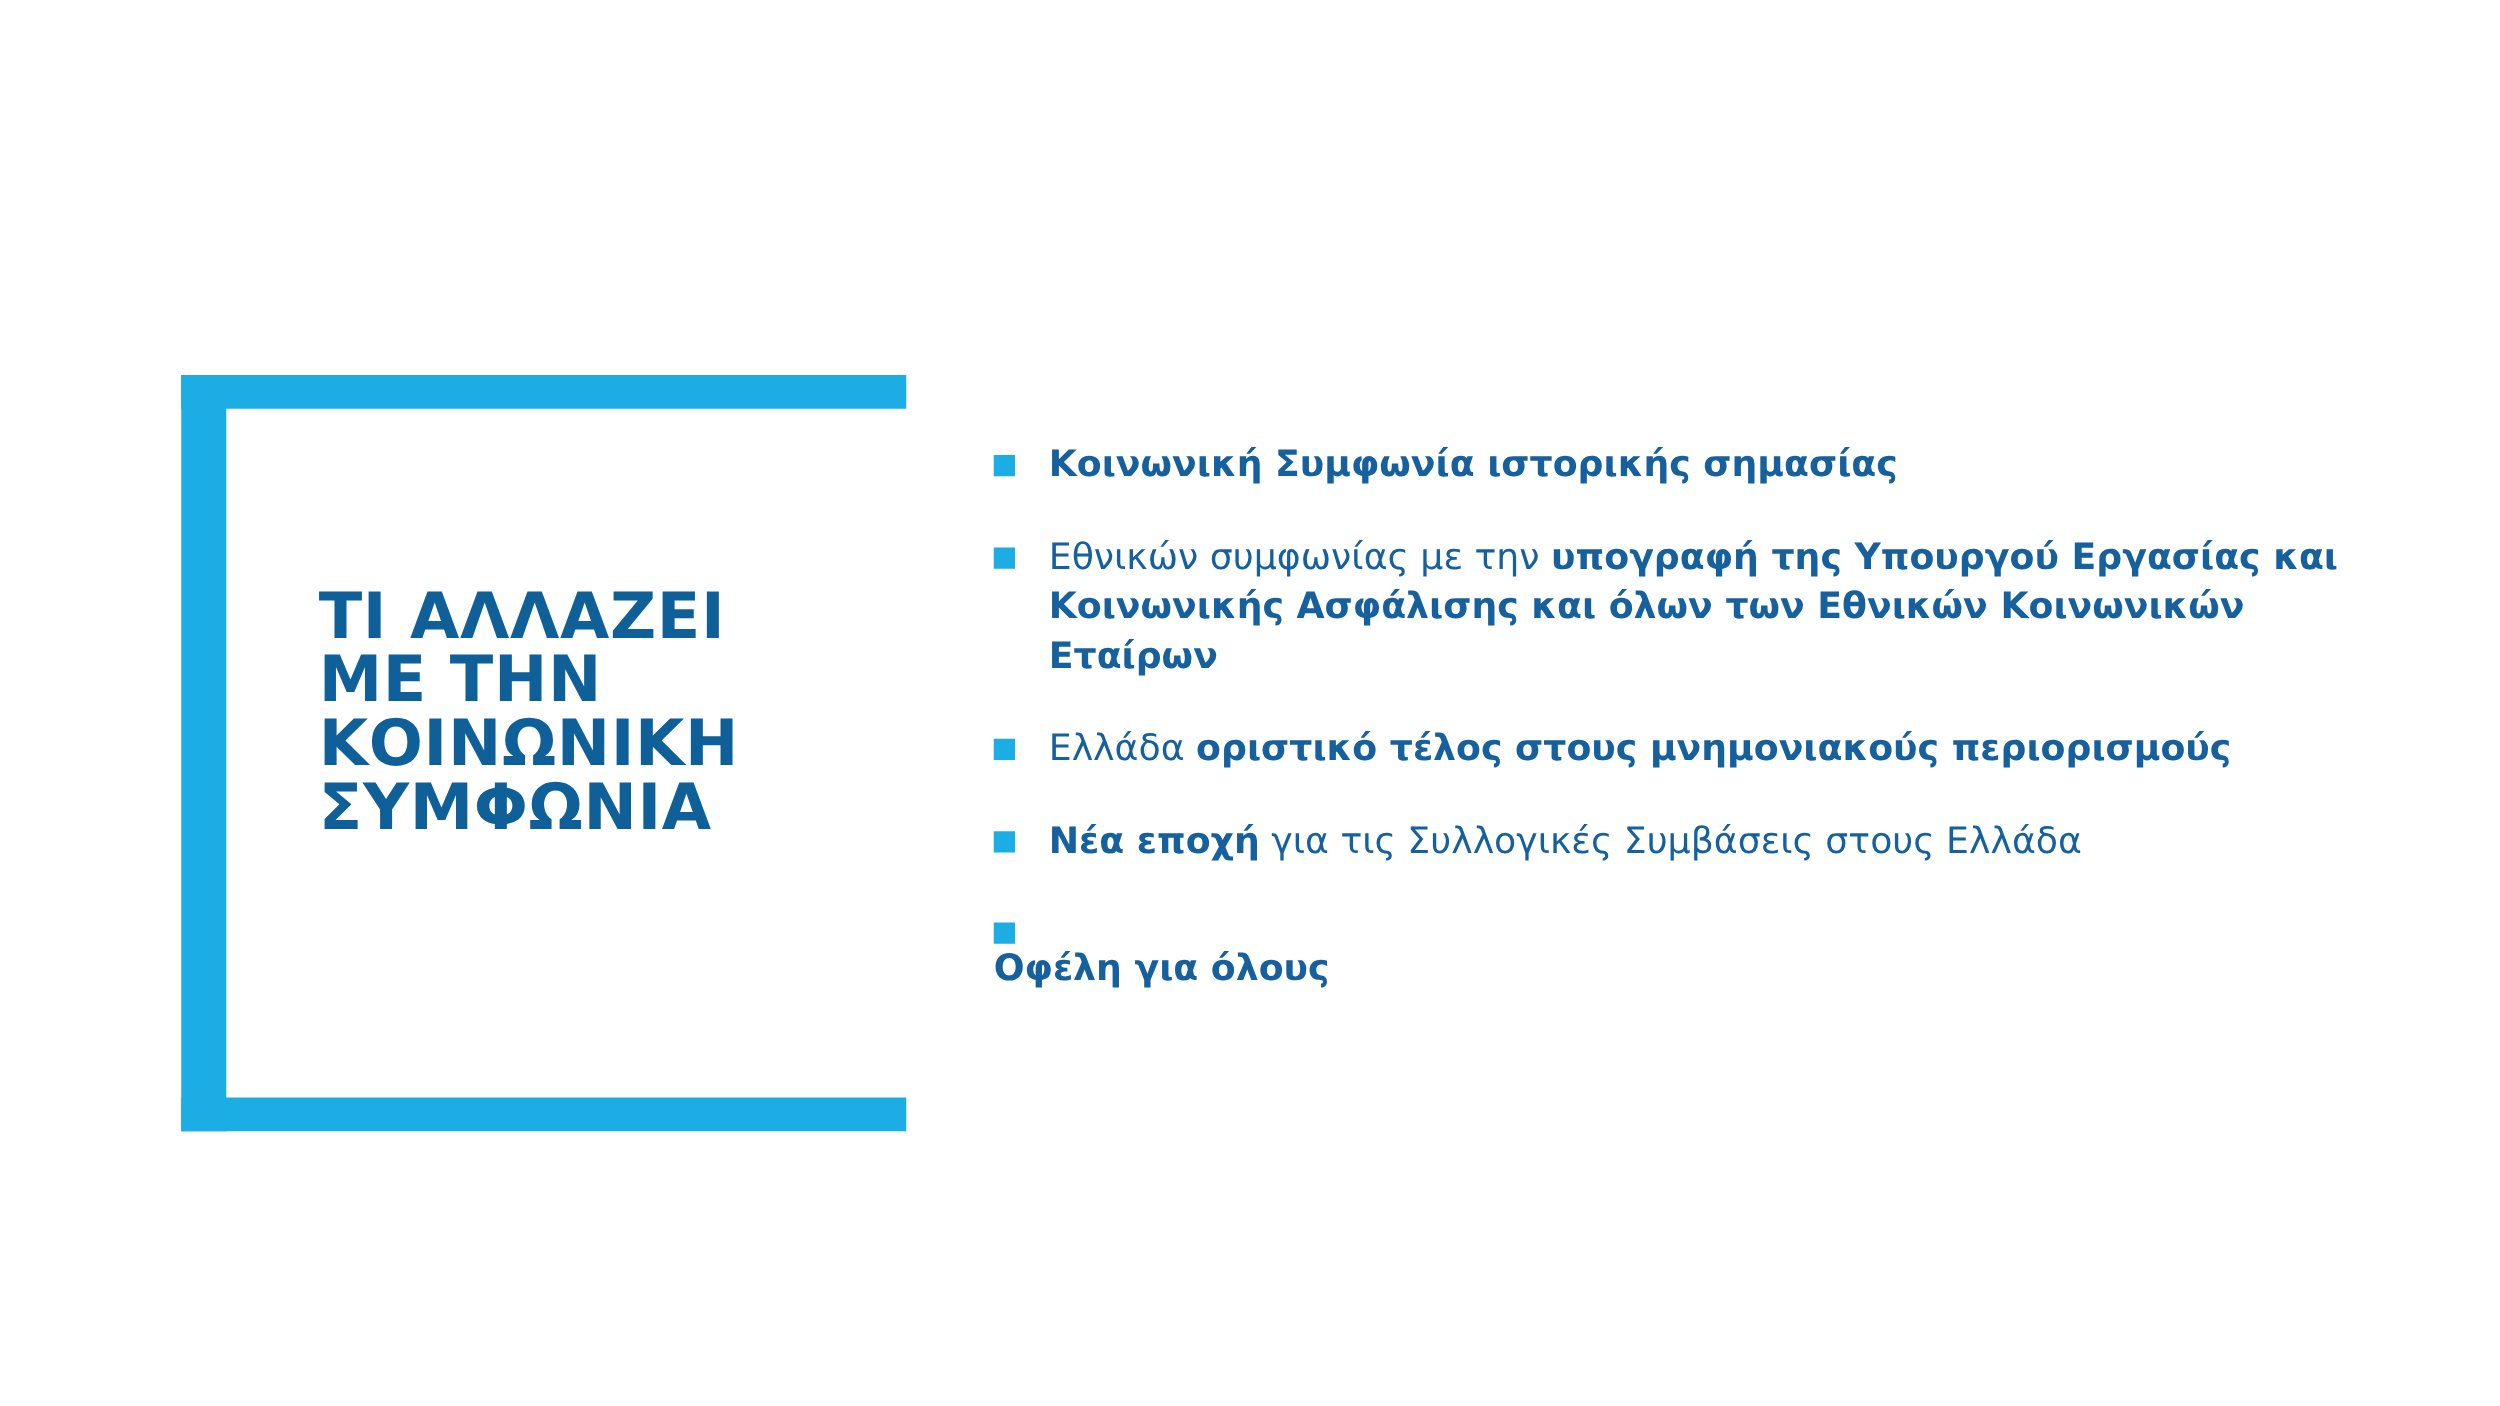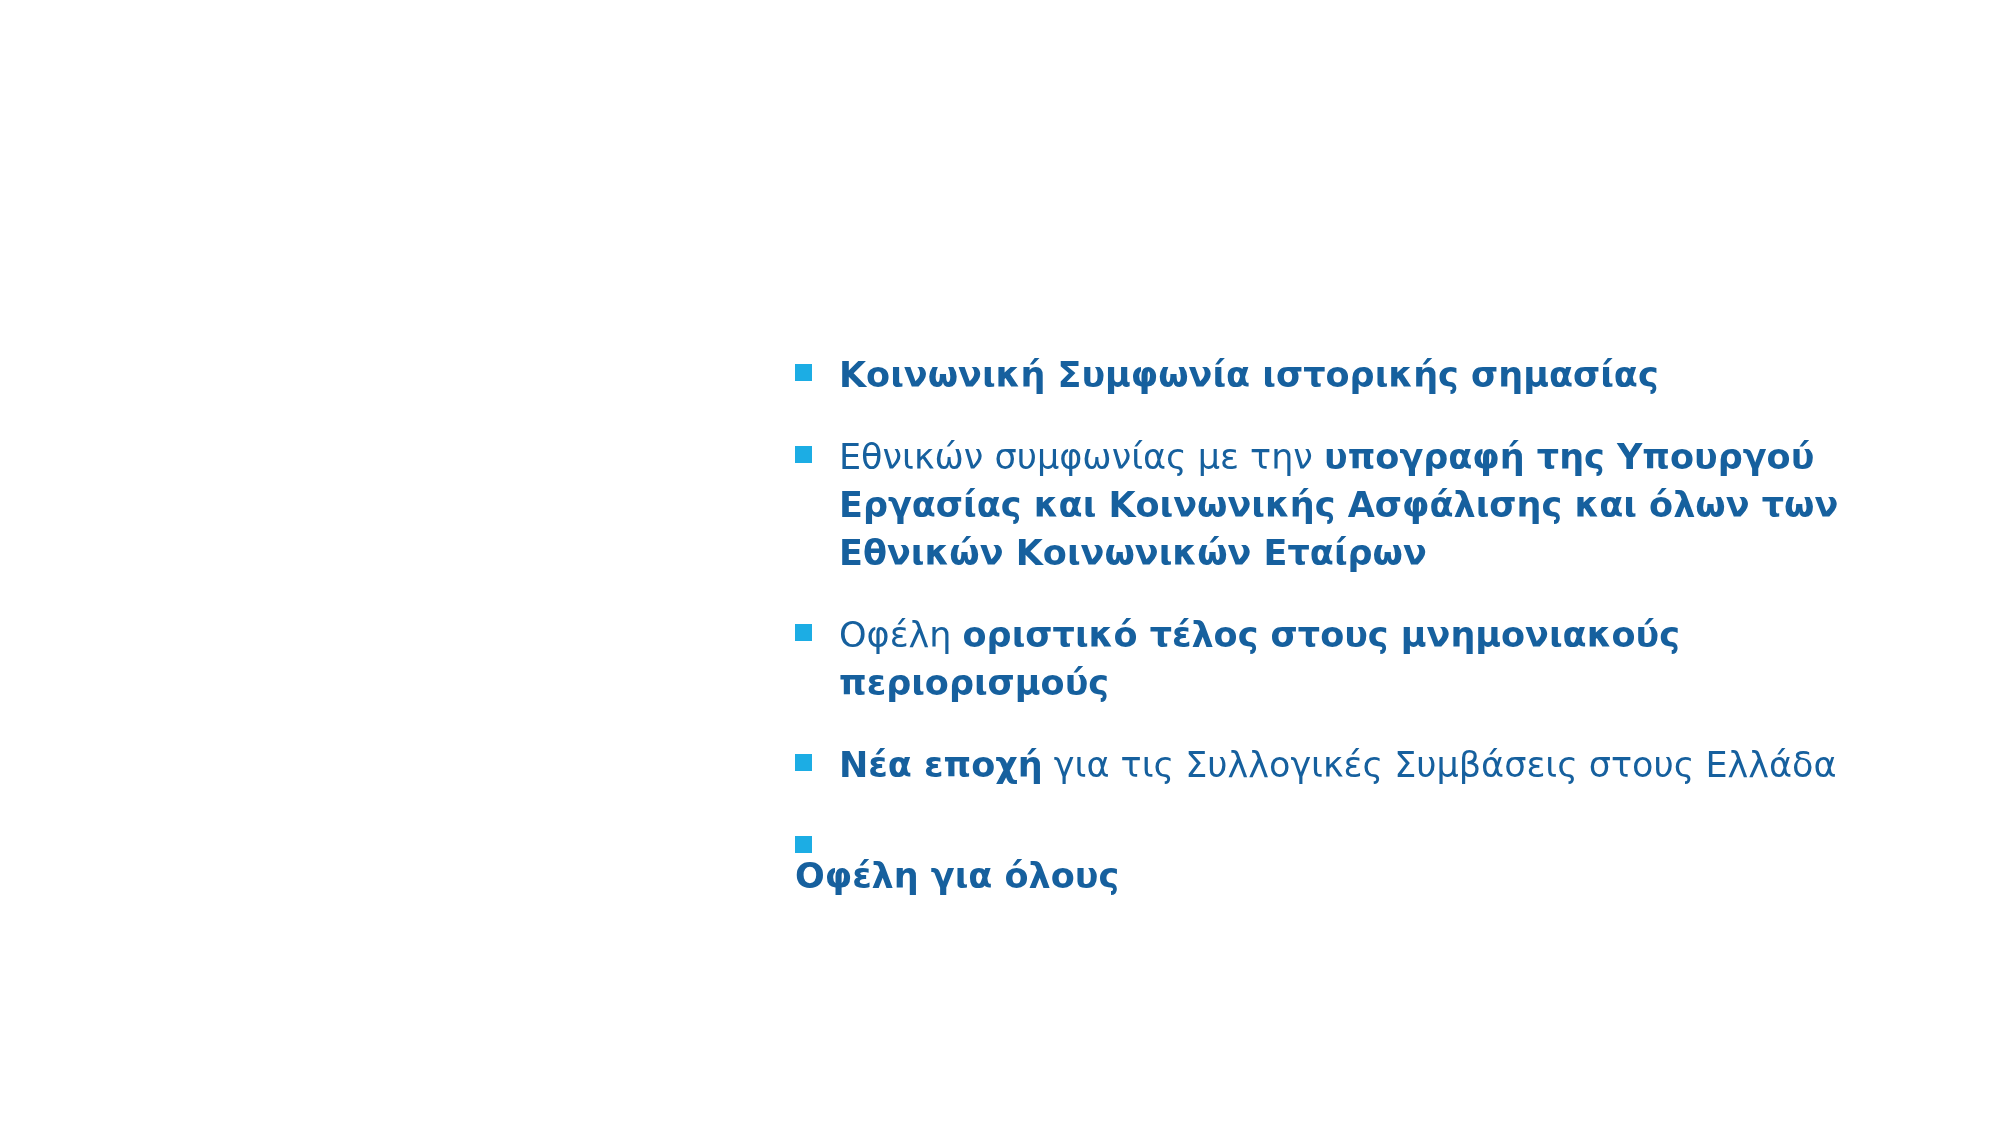--- a/index.html
+++ b/index.html
@@ -87,45 +87,54 @@
     flex: 0 0 auto;
     width: 17px;
     height: 17px;
     background: #1CADE4;
     margin-top: 12px;
     margin-right: 27px;
   }
   .bullet-text {
     flex: 1 1 auto;
     color: #16609E;
-    font-size: 35px;
+    font-size: 29px;
     line-height: 1.37;
     font-weight: normal;
   }
   .bullet-text b { font-weight: bold; }
 </style>
 </head>
 <body>
 
 <div class="slide">
 
+  <div class="title-frame">
+    <div class="frame-bar-top"></div>
+    <div class="frame-bar-left"></div>
+    <div class="frame-bar-bottom"></div>
+    <div class="title-text">ΤΙ ΑΛΛΑΖΕΙ
+ΜΕ ΤΗΝ
+ΚΟΙΝΩΝΙΚΗ
+ΣΥΜΦΩΝΙΑ</div>
+  </div>
 
   <div class="bullets" id="bullet-list">
 
   <div class="bullet-row">
         <span class="bullet-marker" style="background: rgb(28, 173, 228);"></span>
         <div class="bullet-text"><b>Κοινωνική Συμφωνία ιστορικής σημασίας</b></div>
       </div>
       <div class="bullet-row">
         <span class="bullet-marker" style="background: rgb(28, 173, 228);"></span>
         <div class="bullet-text"><span>Εθνικών συμφωνίας με την </span><b>υπογραφή της Υπουργού Εργασίας και Κοινωνικής Ασφάλισης και όλων των Εθνικών Κοινωνικών Εταίρων</b></div>
       </div>
       <div class="bullet-row">
         <span class="bullet-marker" style="background: rgb(28, 173, 228);"></span>
-        <div class="bullet-text"><span>Οφέλη </span><b>οριστικό τέλος στους μνημονιακούς περιορισμούς</b></div>
+        <div class="bullet-text"><span>Ελλάδα </span><b>οριστικό τέλος στους μνημονιακούς περιορισμούς</b></div>
       </div>
       <div class="bullet-row">
         <span class="bullet-marker" style="background: rgb(28, 173, 228);"></span>
         <div class="bullet-text"><b>Νέα εποχή</b><span> για τις Συλλογικές Συμβάσεις στους Ελλάδα</span></div>
       </div>
       <div class="bullet-row">
         <span class="bullet-marker" style="background: rgb(28, 173, 228);"></span>
         <div class="bullet-text"><b>Οφέλη για όλους</b></div>
       </div>
     </div>

